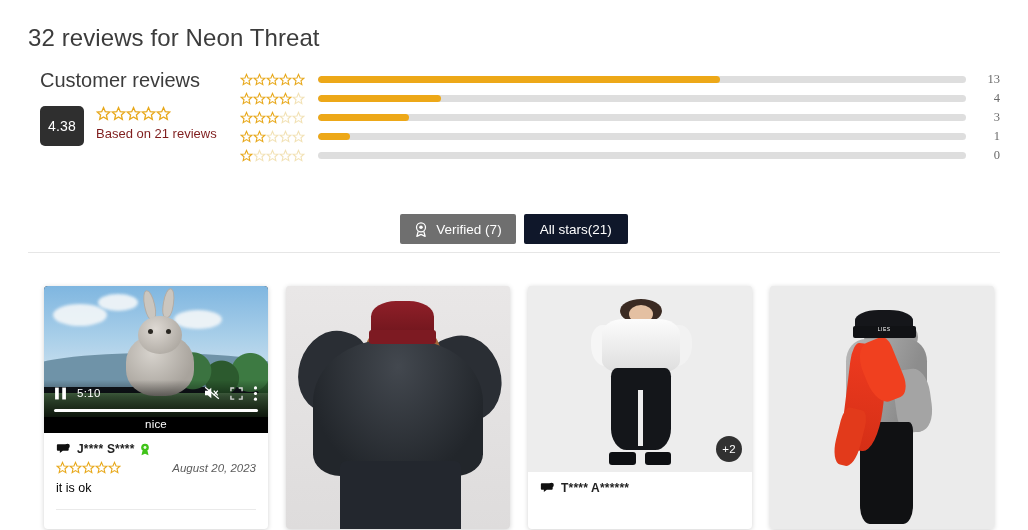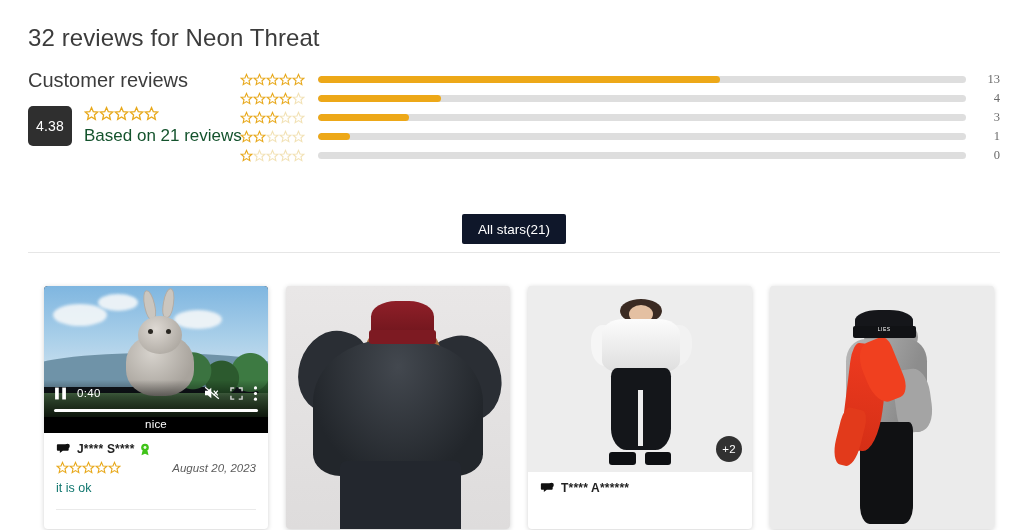--- a/index.html
+++ b/index.html
@@ -33,21 +33,21 @@
   .summary {
     position: absolute;
     left: 28px;
     top: 68px;
     width: 972px;
     height: 100px;
   }
 
   .summary-left {
     position: absolute;
-    left: 0;
+    left: 12px;
     top: 0;
     width: 212px;
   }
 
   .customer-reviews-title {
     font-size: 20px;
     font-weight: 400;
     color: #3c3c3c;
     white-space: nowrap;
     line-height: 24px;
@@ -76,22 +76,22 @@
   .score-meta {
     margin-left: 12px;
     display: flex;
     flex-direction: column;
     justify-content: center;
   }
 
   .score-meta .stars { line-height: 1; }
 
   .based-on {
-    font-size: 17px;
-    color: #14532d;
+    font-size: 13px;
+    color: #7f1d1d;
     margin-top: 5px;
     white-space: nowrap;
   }
 
   
   .stars { display: inline-flex; gap: 0px; line-height: 1; }
   .star {
     width: 13px; height: 13px;
     display: inline-block;
     flex: 0 0 auto;
@@ -440,21 +440,21 @@
   }
 
   .review-title {
     font-size: 12.5px;
     font-weight: bold;
     color: #222;
     margin-bottom: 4px;
   }
   .review-text {
     font-size: 12.5px;
-    color: #0f766e;
+    color: #000000;
     line-height: 1.35;
   }
 
   .helpful-row {
     margin-top: 12px;
     border-top: 1px solid #eaeaea;
     padding: 9px 0 10px;
     display: flex;
     align-items: center;
     justify-content: flex-end;
@@ -674,20 +674,30 @@
     <span class="hist-track">
       <span class="hist-fill" style="width:0%"></span>
     </span>
     <span class="hist-count">0</span>
   </div>
       </div>
   </section>
 
   <div class="filters">
 
+    <button class="filter-btn">
+      <span class="ico">
+        <svg width="14" height="15" viewBox="0 0 16 18">
+          <circle cx="8" cy="6.4" r="5.4" fill="none" stroke="#fff" stroke-width="1.5"></circle>
+          <circle cx="8" cy="6.4" r="2.1" fill="#fff"></circle>
+          <path d="M4.6 11.4 3 17.2l5-2.3 5 2.3-1.6-5.8" fill="none" stroke="#fff" stroke-width="1.5" stroke-linejoin="round"></path>
+        </svg>
+      </span>
+      <span>Verified (7)</span>
+    </button>
 
     <button class="filter-btn active">
       <span>All stars(21)</span>
     </button>
   </div>
 
   <div class="divider"></div>
 
   <div class="cards" id="cards">
       <div class="card">
@@ -710,21 +720,21 @@
       </div>
     </div>
     <div class="vid-controls">
       <div class="vid-ctrl-row">
         <span>
           <svg width="13" height="13" viewBox="0 0 12 12">
                   <rect x="1" y="0.5" width="3.4" height="11" fill="#fff"></rect>
                   <rect x="7.6" y="0.5" width="3.4" height="11" fill="#fff"></rect>
                 </svg>
         </span>
-        <span class="vid-time">0:40</span>
+        <span class="vid-time">5:10</span>
         <span class="vid-spacer"></span>
         <span>
           <svg width="16" height="14" viewBox="0 0 18 16">
             <path d="M1 5.5h3.2L8.2 2v12L4.2 10.5H1z" fill="#fff"></path>
             <path d="M11 5.2l4.6 5.6M15.6 5.2L11 10.8" stroke="#fff" stroke-width="1.4" fill="none"></path>
             <path d="M1.2 1.4 16.8 14.6" stroke="#fff" stroke-width="1.4"></path>
           </svg>
         </span>
         <span>
           <svg width="13" height="13" viewBox="0 0 14 14">

